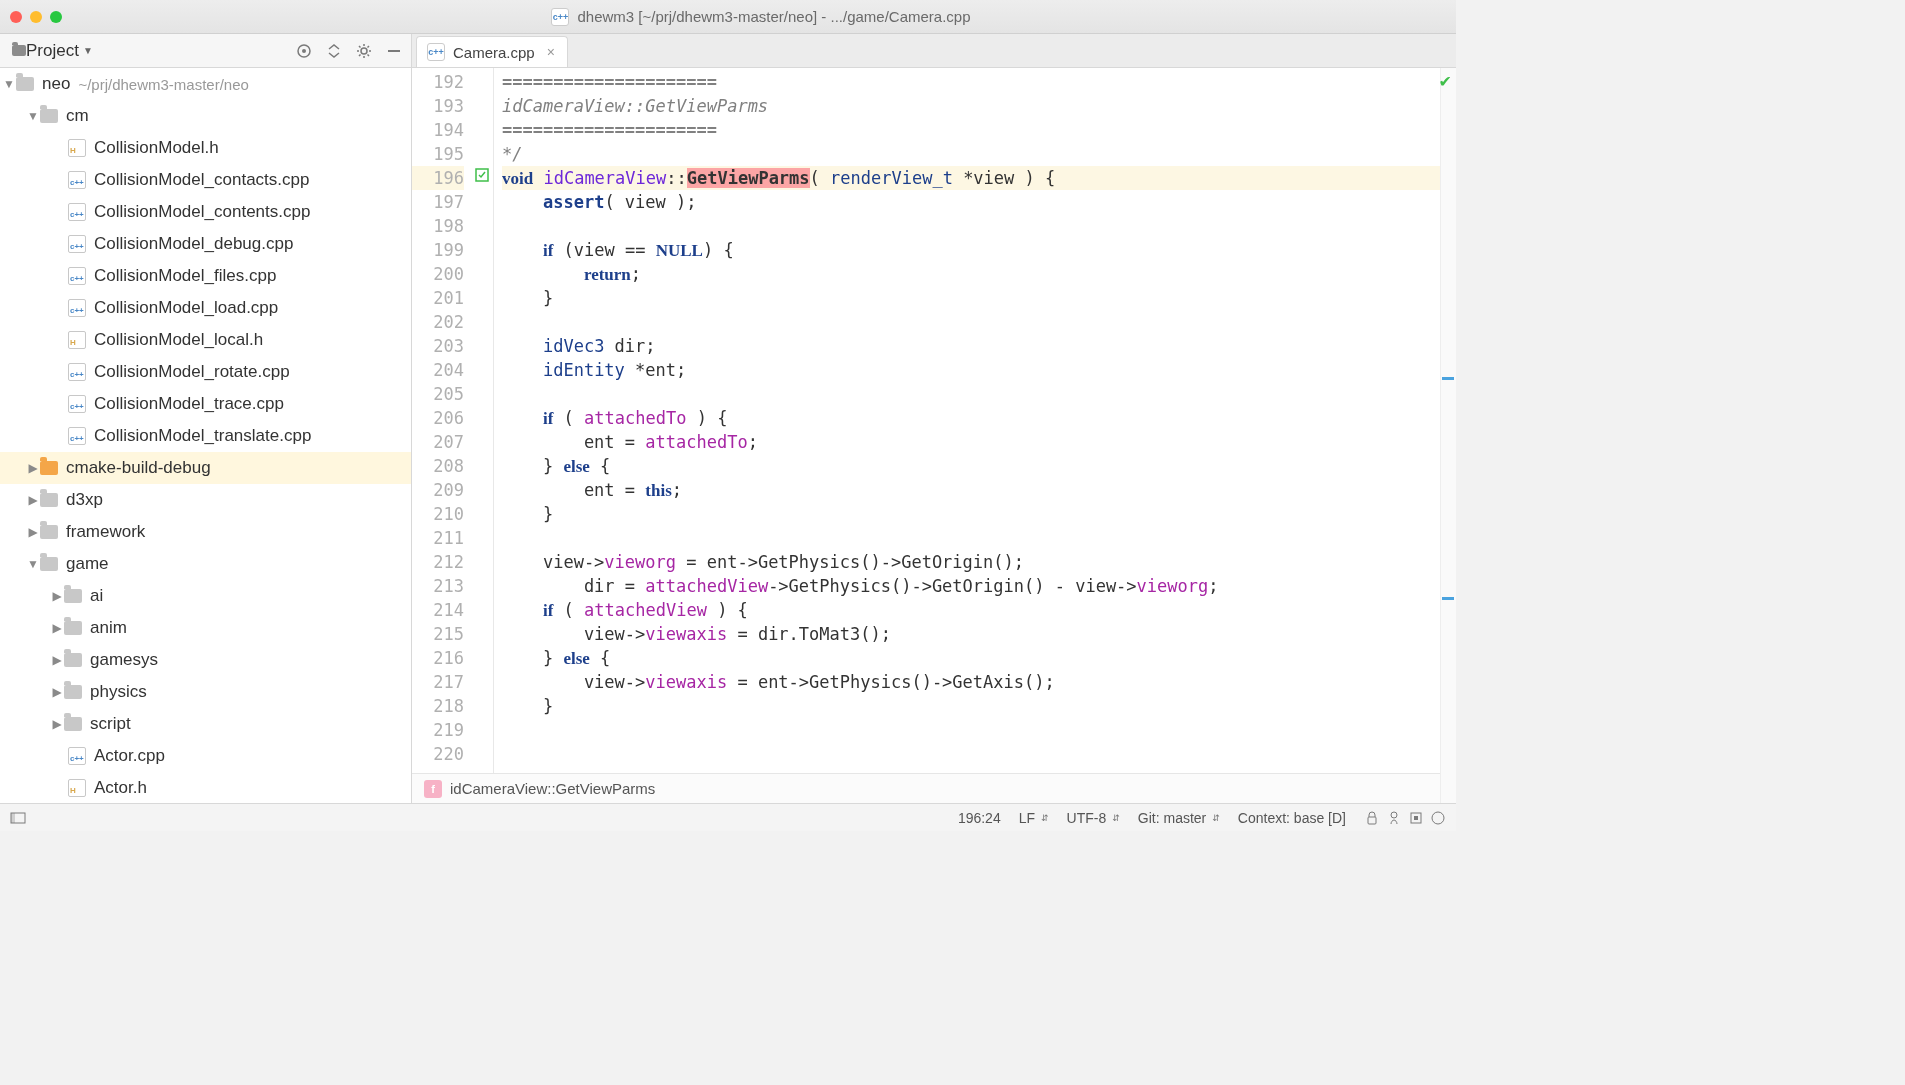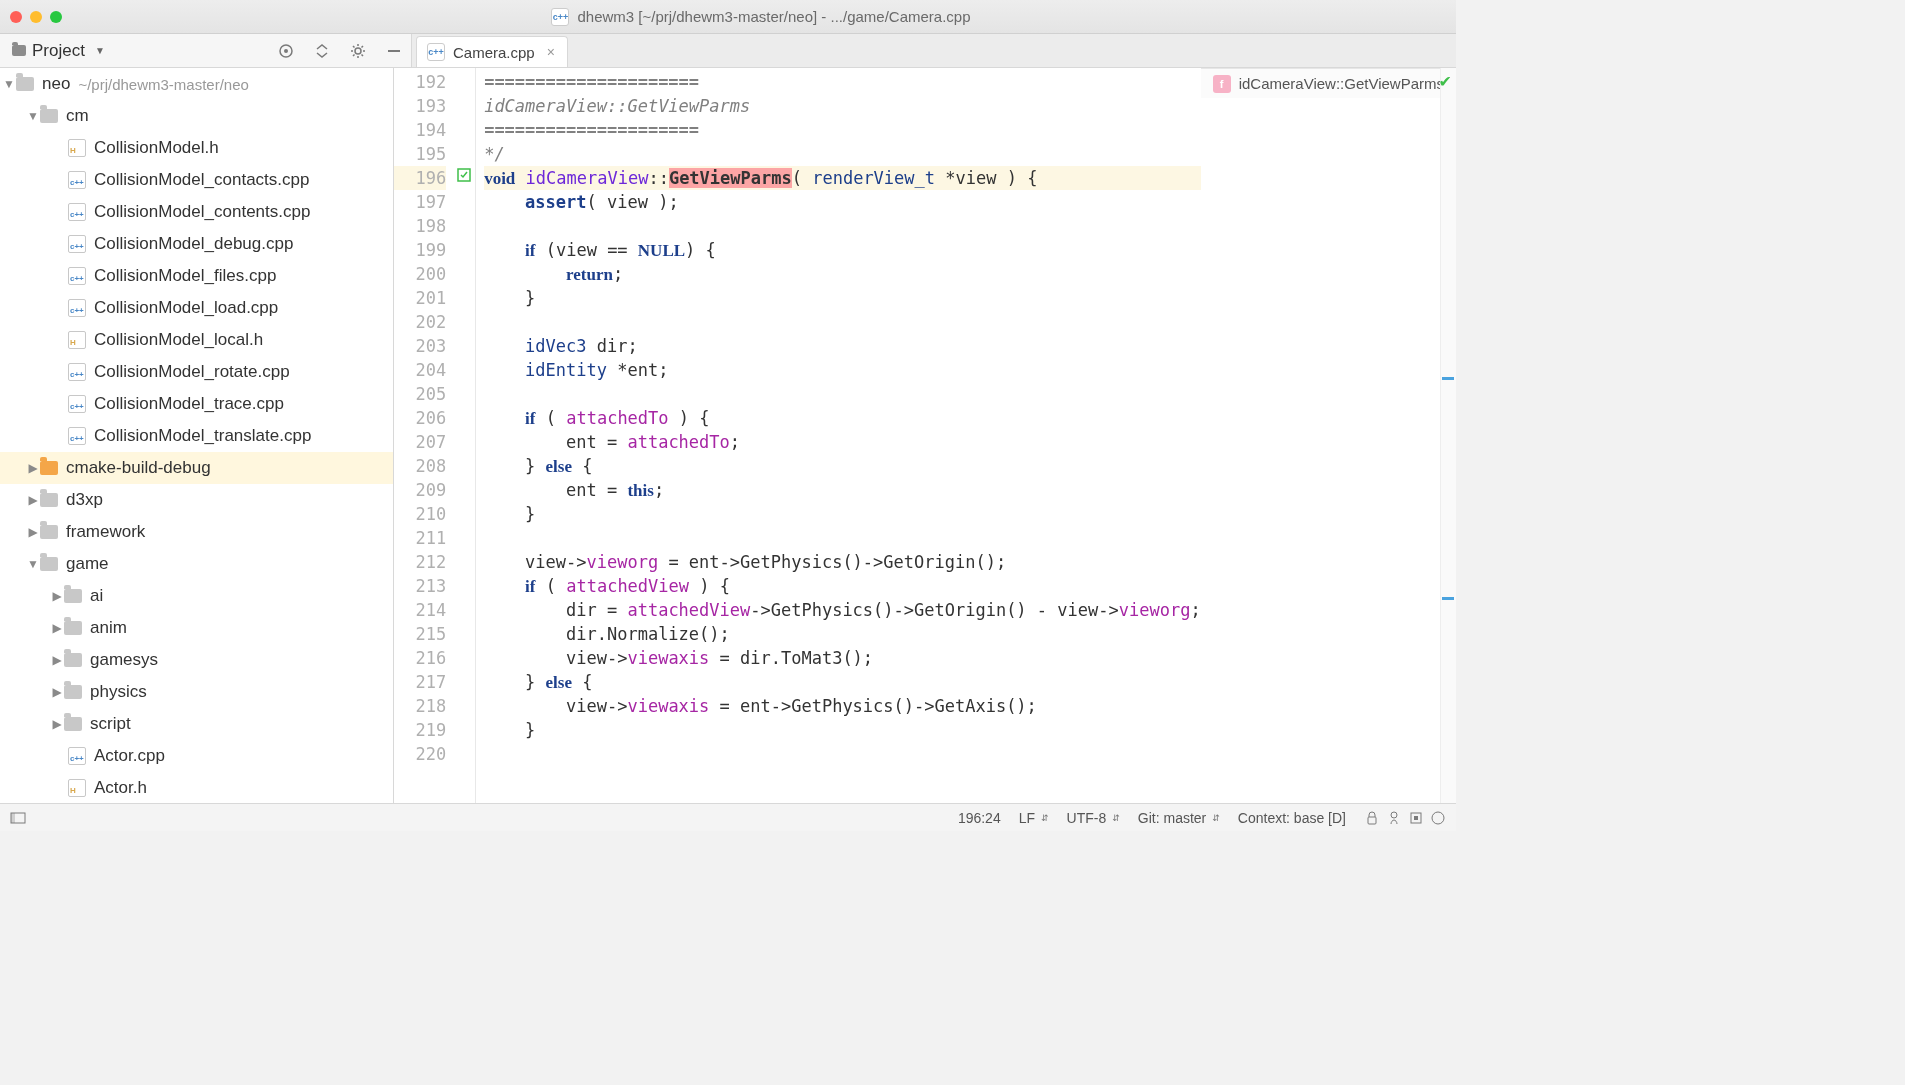--- a/index.html
+++ b/index.html
@@ -33,21 +33,21 @@
 .cpp-badge {
   display: inline-flex; align-items: center; justify-content: center;
   width: 18px; height: 18px; background: #fff; border: 1px solid #ccc;
   border-radius: 3px; font-size: 9px; color: #4a88c7; font-weight: bold;
 }
 
 
 .toolbar-row { display: flex; height: 34px; border-bottom: 1px solid #d8d8d8; background: #f6f6f6; }
 .project-header {
   width: 412px; display: flex; align-items: center; padding: 0 8px 0 12px;
-  border-right: 1px solid #d8d8d8; gap: 6px;
+  border-right: 1px solid #d8d8d8; 
 }
 .project-icon { width: 14px; height: 11px; background: #8c8c8c; border-radius: 2px; position: relative; display:inline-block;}
 .project-icon::before{content:"";position:absolute;top:-3px;left:0;width:6px;height:3px;background:#8c8c8c;border-radius:2px 2px 0 0;}
 .project-title { font-size: 17px; color: #333; font-weight: 400; }
 .dropdown-chevron { margin-left: 4px; color:#666; font-size:10px;}
 .header-spacer { flex: 1; }
 .tool-icon { width: 18px; height: 18px; display:inline-flex; align-items:center; justify-content:center; color:#7a7a7a; margin-left: 12px; cursor:pointer; }
 .tool-icon svg { width:16px; height:16px; }
 
 .tabbar { flex: 1; display: flex; align-items: flex-end; background:#ececec; }
@@ -78,21 +78,21 @@
 .file-icon {
   width:18px; height:18px; border:1px solid #c8c8c8; background:#fff;
   border-radius:2px; margin-right:8px; font-size:8px; display:flex;
   align-items:flex-end; justify-content:flex-start; padding:1px 1px; color:#4a88c7; font-weight:bold; line-height:1;
 }
 .file-icon.h { color:#d8a84e; }
 .tree-label { white-space:nowrap; }
 .tree-path-suffix { color:#999; font-size:15px; margin-left:8px;}
 
 
-.editor { flex:1; display:flex; flex-direction:row; background:#fff; position:relative;}
+.editor { flex:1; display:flex; flex-direction:column; background:#fff; position:relative;}
 .code-area { flex:1; display:flex; font-family: Menlo, Consolas, monospace; font-size:17px; overflow:hidden;}
 .gutter {
   width: 60px; text-align:right; padding: 2px 8px 2px 0; color:#b0b0b0;
   background:#fff; border-right: none; user-select:none;
 }
 .gutter-line { height:24px; line-height:24px;}
 .fold-gutter { width: 22px; background:#fff; border-right:1px solid #e8e8e8; position:relative;}
 .code-lines { flex:1; padding:2px 0 2px 8px; position:relative;}
 .code-line { height:24px; line-height:24px; white-space:pre;}
 .code-line.hl { background:#fdf7e3;}
@@ -357,23 +357,22 @@
           <div class="code-line"><span class="c-plain">    </span><span class="c-type">idVec3</span><span class="c-plain"> dir;</span></div>
           <div class="code-line"><span class="c-plain">    </span><span class="c-type">idEntity</span><span class="c-plain"> *ent;</span></div>
           <div class="code-line"></div>
           <div class="code-line"><span class="c-plain">    </span><span class="c-kw">if</span><span class="c-plain"> ( </span><span class="c-field">attachedTo</span><span class="c-plain"> ) {</span></div>
           <div class="code-line"><span class="c-plain">        ent = </span><span class="c-field">attachedTo</span><span class="c-plain">;</span></div>
           <div class="code-line"><span class="c-plain">    } </span><span class="c-kw">else</span><span class="c-plain"> {</span></div>
           <div class="code-line"><span class="c-plain">        ent = </span><span class="c-kw">this</span><span class="c-plain">;</span></div>
           <div class="code-line"><span class="c-plain">    }</span></div>
           <div class="code-line"></div>
           <div class="code-line"><span class="c-plain">    view-&gt;</span><span class="c-field">vieworg</span><span class="c-plain"> = ent-&gt;GetPhysics()-&gt;GetOrigin();</span></div>
+          <div class="code-line"><span class="c-plain">        dir = </span><span class="c-field">attachedView</span><span class="c-plain">-&gt;GetPhysics()-&gt;GetOrigin() - view-&gt;</span><span class="c-field">vieworg</span><span class="c-plain">;</span></div>
           <div class="code-line"><span class="c-plain">    </span><span class="c-kw">if</span><span class="c-plain"> ( </span><span class="c-field">attachedView</span><span class="c-plain"> ) {</span></div>
-          <div class="code-line"><span class="c-plain">        dir = </span><span class="c-field">attachedView</span><span class="c-plain">-&gt;GetPhysics()-&gt;GetOrigin() - view-&gt;</span><span class="c-field">vieworg</span><span class="c-plain">;</span></div>
-          <div class="code-line"><span class="c-plain">        dir.Normalize();</span></div>
           <div class="code-line"><span class="c-plain">        view-&gt;</span><span class="c-field">viewaxis</span><span class="c-plain"> = dir.ToMat3();</span></div>
           <div class="code-line"><span class="c-plain">    } </span><span class="c-kw">else</span><span class="c-plain"> {</span></div>
           <div class="code-line"><span class="c-plain">        view-&gt;</span><span class="c-field">viewaxis</span><span class="c-plain"> = ent-&gt;GetPhysics()-&gt;GetAxis();</span></div>
           <div class="code-line"><span class="c-plain">    }</span></div>
           <div class="code-line"></div>
         </div>
     </div>
     <div class="scrollmarks">
       <span class="checkmark">✔</span>
       <div class="scrollmark" style="top:42%"></div>

